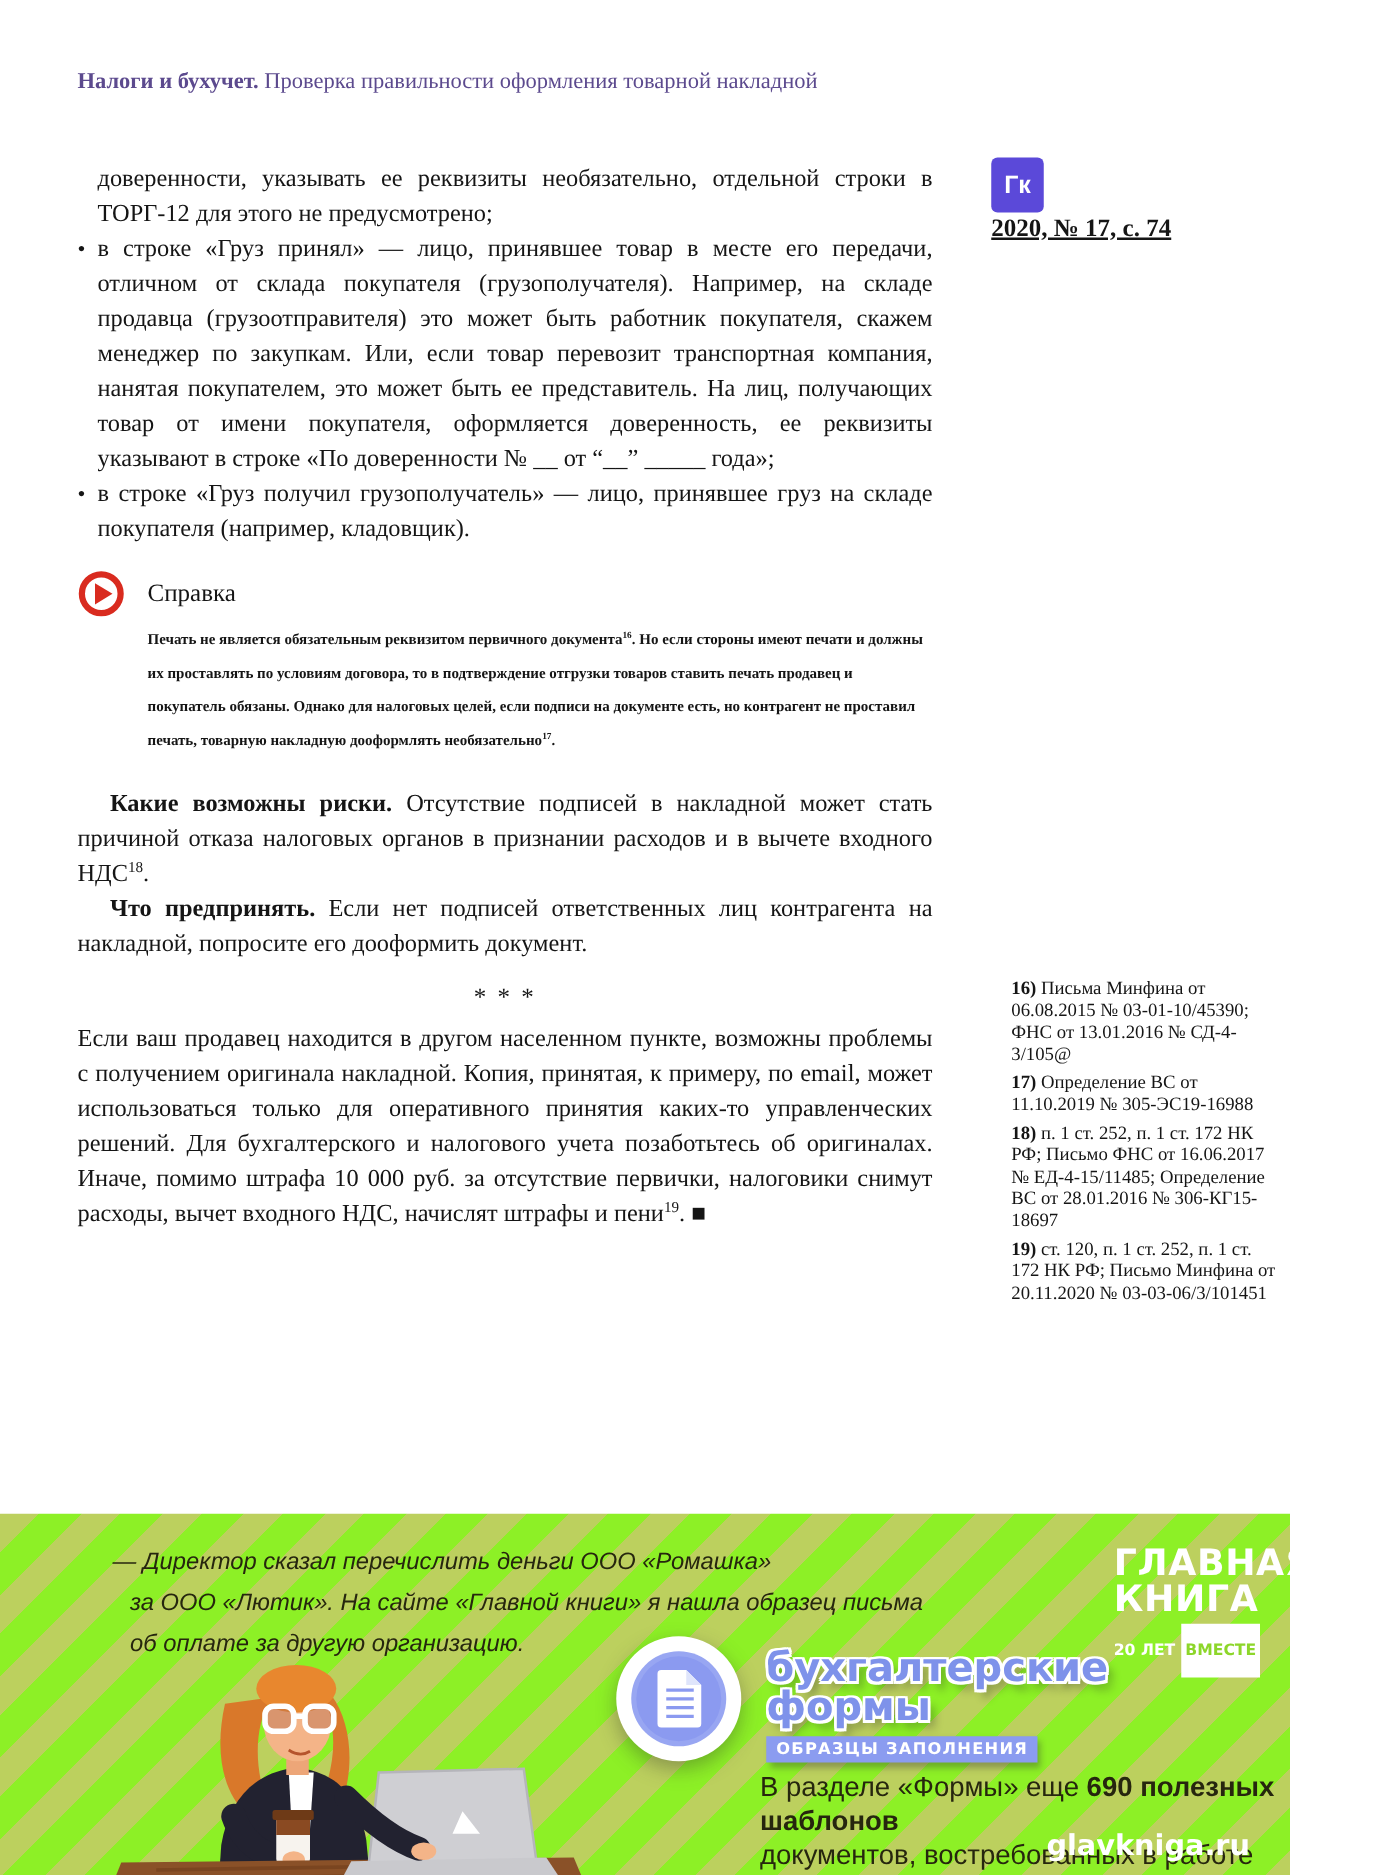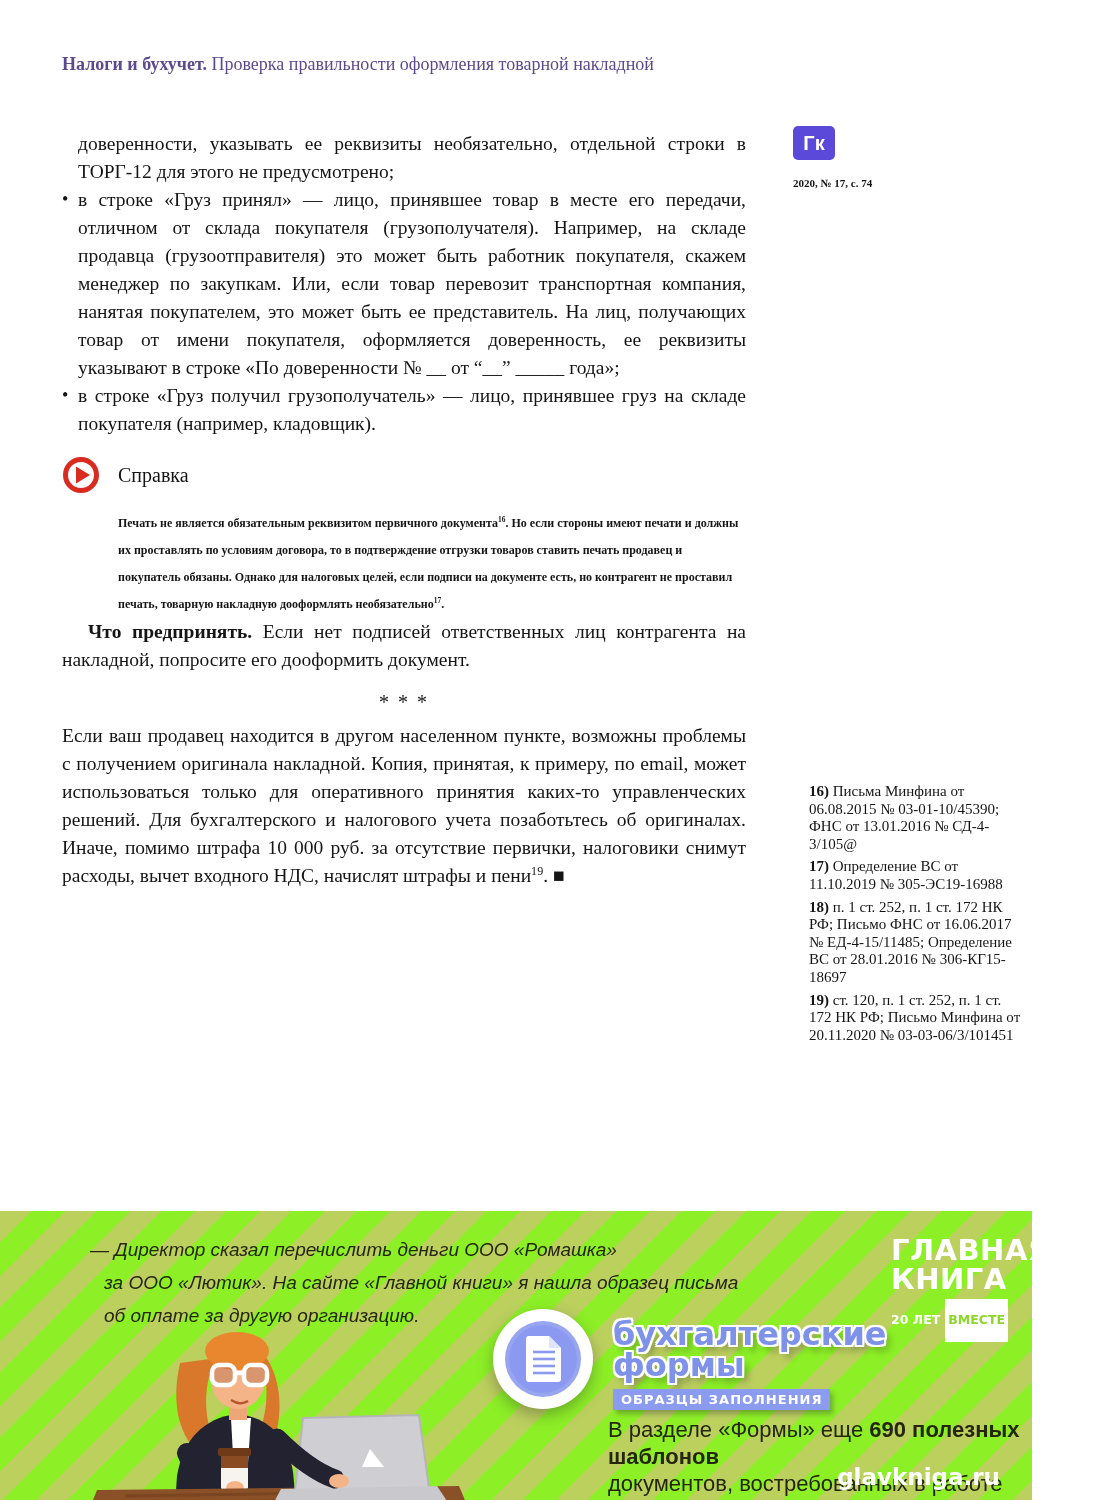--- a/index.html
+++ b/index.html
@@ -13,37 +13,37 @@
   
   .article{position:absolute;left:62px;top:130px;width:684px;
            font-size:19.5px;line-height:28px;text-align:justify;}
   .cont{margin:0;padding-left:16px;}
   .bullets{margin:0;padding:0;list-style:none;}
   .bullets li{position:relative;padding-left:16px;}
   .bullets li::before{content:"•";position:absolute;left:0;top:-1px;font-size:18px;}
   sup{font-size:0.62em;line-height:0;}
   
   .spravka{margin-top:18px;text-align:left;}
-  .spravka-head{display:flex;align-items:center;gap:18px;margin-bottom:16px;}
+  .spravka-head{display:flex;align-items:center;gap:18px;margin-bottom:4px;}
   .spravka-title{font-size:20px;}
   .spravka-body{margin-left:56px;width:622px;font-weight:bold;
                 font-size:12px;line-height:27px;}
   .para{margin:0;}
   .indent{text-indent:26px;}
   .risks{margin-top:24px;}
   .lead{font-weight:bold;}
   .separator{text-align:center;font-size:20px;margin:14px 0 6px;letter-spacing:2px;}
   
-  .gk-box{position:absolute;left:793px;top:126px;width:42px;height:34px;
+  .gk-box{position:absolute;left:793px;top:126px;width:42px;height:44px;
           background:#5b49d9;border-radius:5px;color:#fff;
           font-family:"Liberation Sans",sans-serif;font-weight:bold;font-size:20px;
           display:flex;align-items:center;justify-content:center;}
   .sidebar-note{position:absolute;left:793px;top:170px;width:245px;
                 font-size:15px;line-height:21px;}
-  .sidebar-note .ref{font-weight:bold;font-size:11px;margin-top:3px;}
+  .sidebar-note .ref{font-weight:bold;font-size:20px;margin-top:3px;text-decoration:underline;}
   .footnotes{position:absolute;left:793px;top:783px;width:232px;
              font-size:15px;line-height:17.6px;}
   .footnote{margin:0 0 5px 16px;}
   .fn-num{font-weight:bold;}
   
   .banner{position:absolute;left:0;top:1211px;width:1032px;height:345px;overflow:hidden;
           background:repeating-linear-gradient(135deg,#bcd05e 0 22px,#8df026 22px 46px);}
   .speech{position:absolute;left:90px;top:22px;font-family:"Liberation Sans",sans-serif;
           font-style:italic;font-size:19px;line-height:33px;color:#26260e;}
   .speech .ind{margin-left:14px;}
@@ -97,20 +97,23 @@
         <circle cx="19" cy="19" r="15.5" fill="none" stroke="#d92b1f" stroke-width="5"></circle>
         <polygon points="14,10.5 28,19 14,27.5" fill="#d92b1f"></polygon>
       </svg>
       <span class="spravka-title">Справка</span>
     </div>
     <div class="spravka-body">
       <span>Печать не является обязательным реквизитом первичного документа</span><sup>16</sup><span>. Но если стороны имеют печати и должны их проставлять по условиям договора, то в подтверждение отгрузки товаров ставить печать продавец и покупатель обязаны. Однако для налоговых целей, если подписи на документе есть, но контрагент не проставил печать, товарную накладную дооформлять необязательно</span><sup>17</sup><span>.</span>
     </div>
   </div>
 
+  <p class="para indent risks">
+    <span class="lead">Какие возможны риски.</span><span> Отсутствие подписей в накладной может стать причиной отказа налоговых органов в признании расходов и в вычете входного НДС</span><sup>18</sup><span>.</span>
+  </p>
   <p class="para indent">
     <span class="lead">Что предпринять.</span><span> Если нет подписей ответственных лиц контрагента на накладной, попросите его дооформить документ.</span>
   </p>
 
   <div class="separator">* * *</div>
 
   <p class="para">
     <span>Если ваш продавец находится в другом населенном пункте, возможны проблемы с получением оригинала накладной. Копия, принятая, к примеру, по email, может использоваться только для оперативного принятия каких-то управленческих решений. Для бухгалтерского и налогового учета позаботьтесь об оригиналах. Иначе, помимо штрафа 10 000 руб. за отсутствие первички, налоговики снимут расходы, вычет входного НДС, начислят штрафы и пени</span><sup>19</sup><span>. ■</span>
   </p>
 </div>

